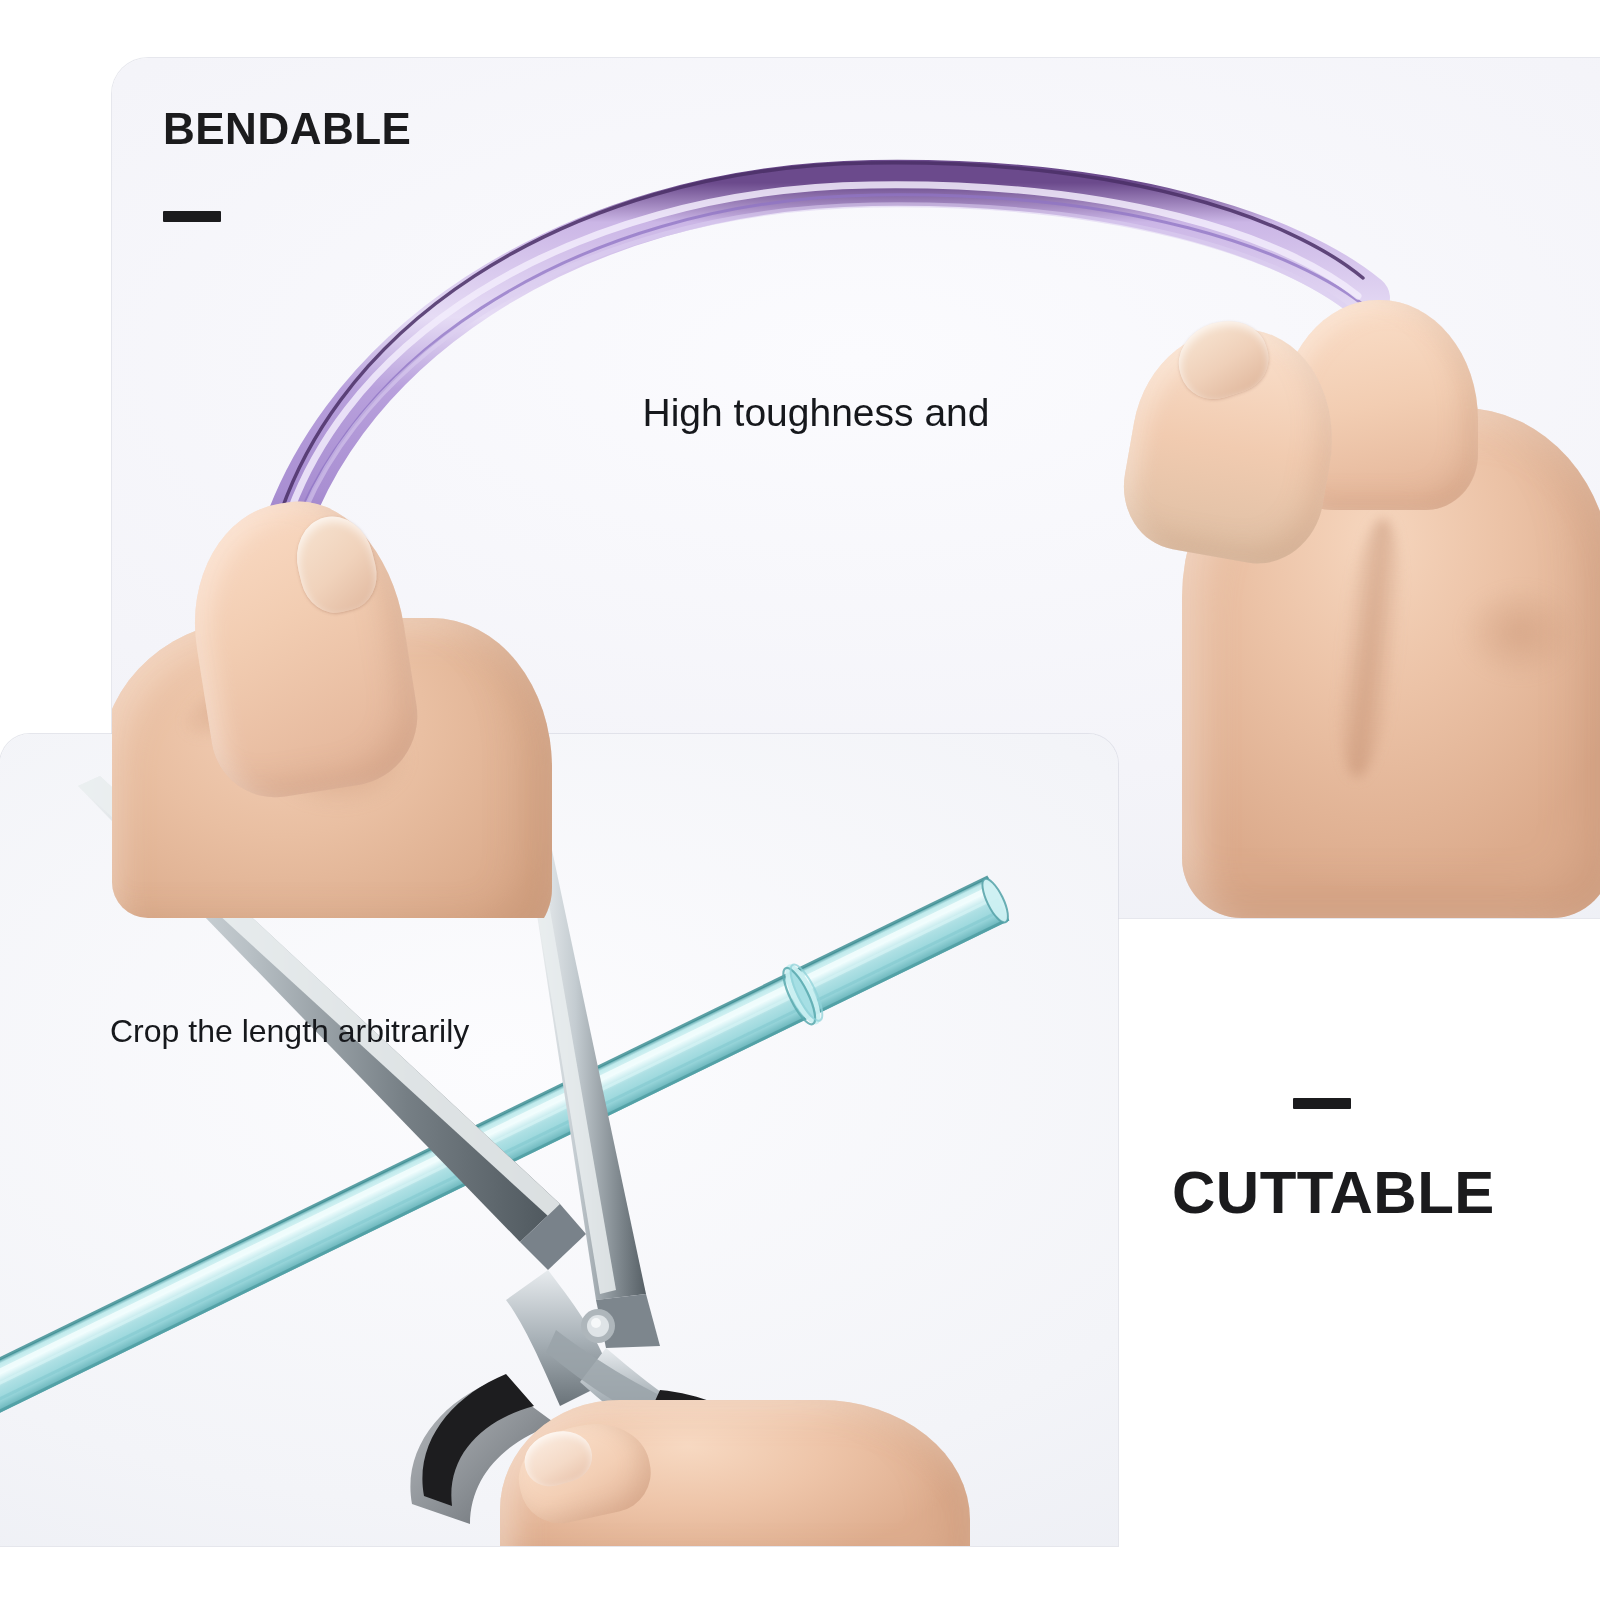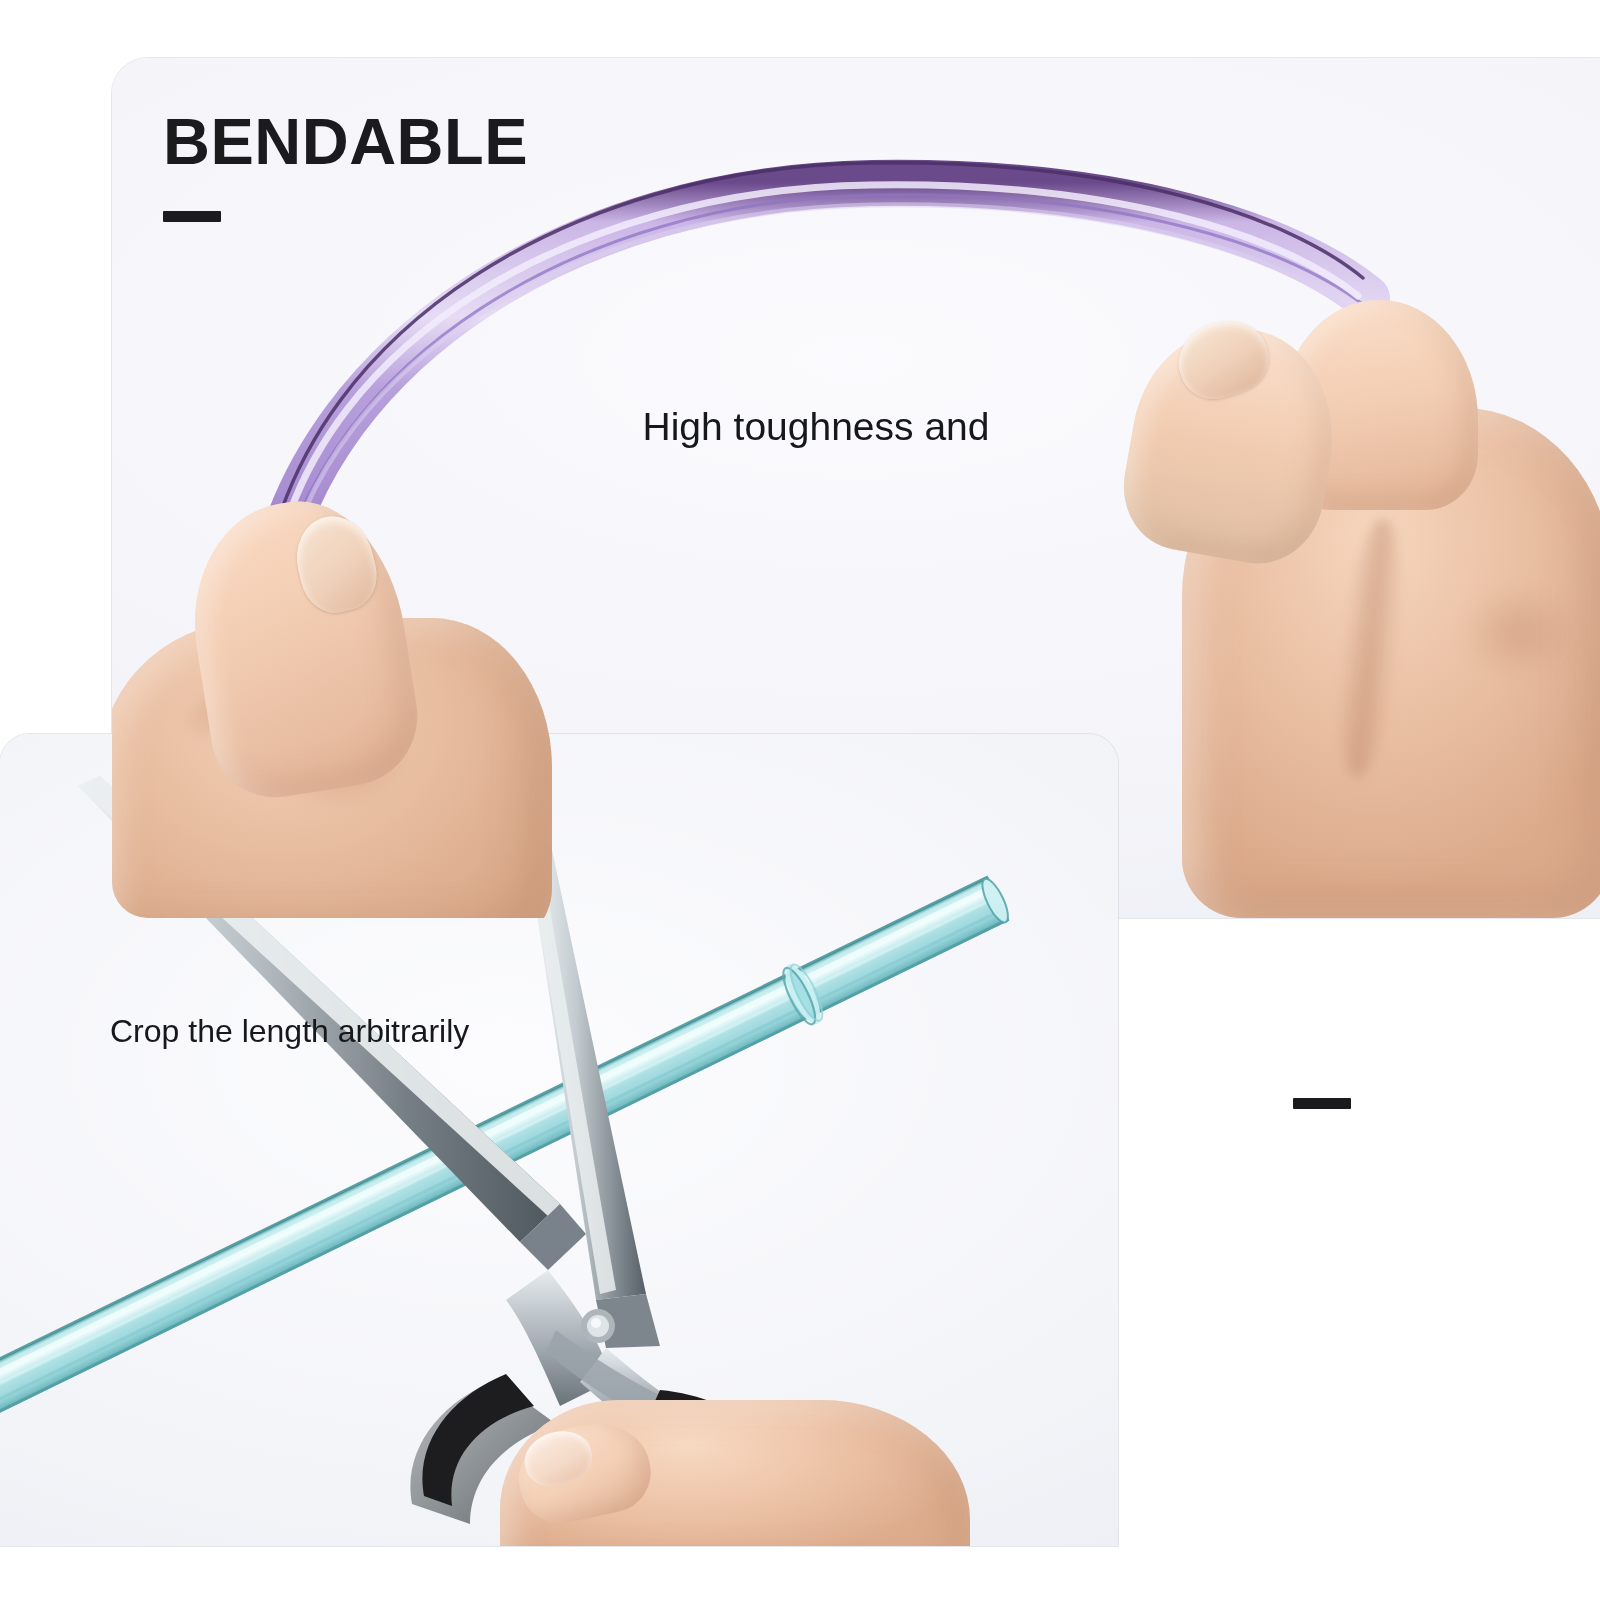--- a/index.html
+++ b/index.html
@@ -63,21 +63,21 @@
   .headline {
     position: absolute;
     font-weight: bold;
     color: #1b1b1d;
     letter-spacing: 0.5px;
     white-space: nowrap;
   }
   .headline-bendable {
     left: 163px;
     top: 104px;
-    font-size: 65px;
+    font-size: 44px;
     z-index: 30;
   }
   .headline-cuttable {
     left: 1172px;
     top: 1158px;
     font-size: 60px;
     z-index: 30;
   }
   .dash {
     position: absolute;
@@ -90,21 +90,21 @@
 
   
   .caption {
     position: absolute;
     color: #16181c;
     white-space: nowrap;
     z-index: 30;
   }
   .caption-toughness {
     left: 516px;
-    top: 400px;
+    top: 386px;
     font-size: 39px;
     line-height: 54px;
     text-align: center;
     width: 600px;
   }
   .caption-toughness span { display: block; }
   .caption-crop {
     left: 110px;
     top: 1013px;
     font-size: 32px;
@@ -452,14 +452,15 @@
         <div class="hc-palm"></div>
         <div class="hc-thumb"></div>
         <div class="hc-nail"></div>
       </div>
     </div>
   </div>
 
   <div class="caption caption-crop">Crop the length arbitrarily</div>
 
   <div class="dash dash-cuttable"></div>
+  <div class="headline headline-cuttable">CUTTABLE</div>
 
 </div>
 
 </body></html>

